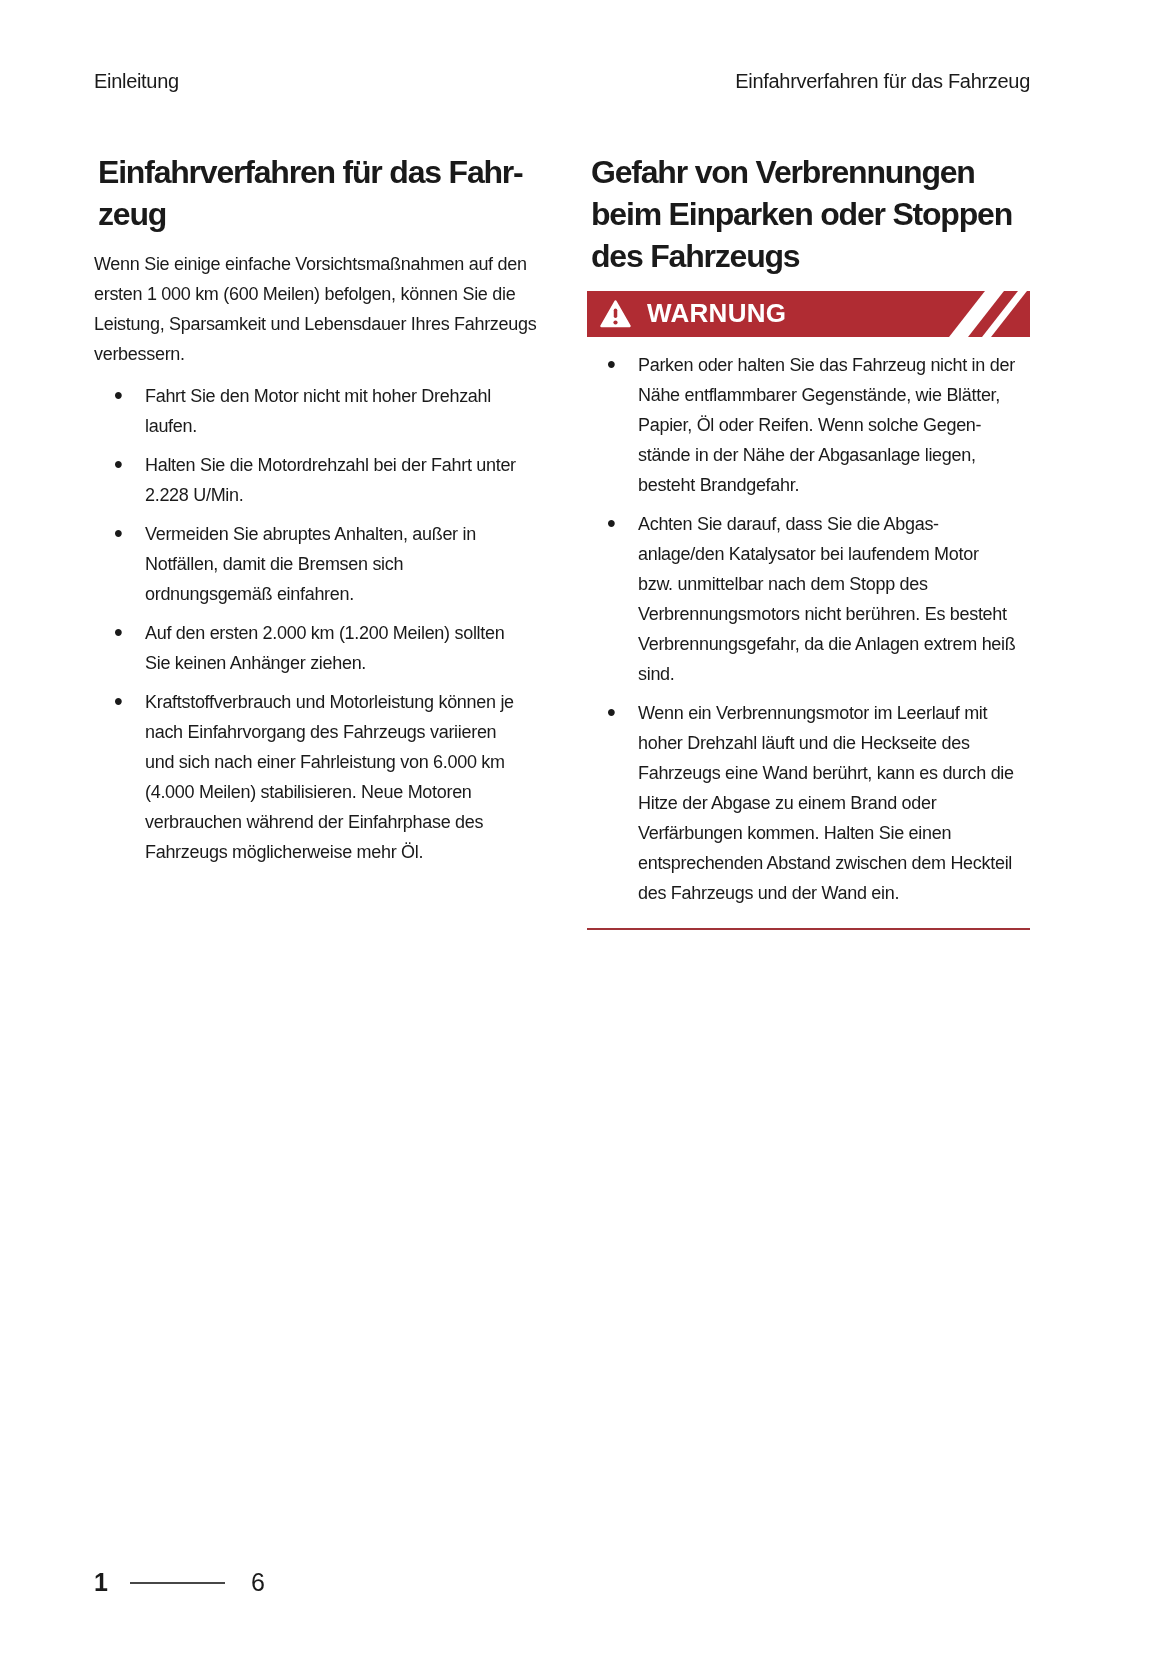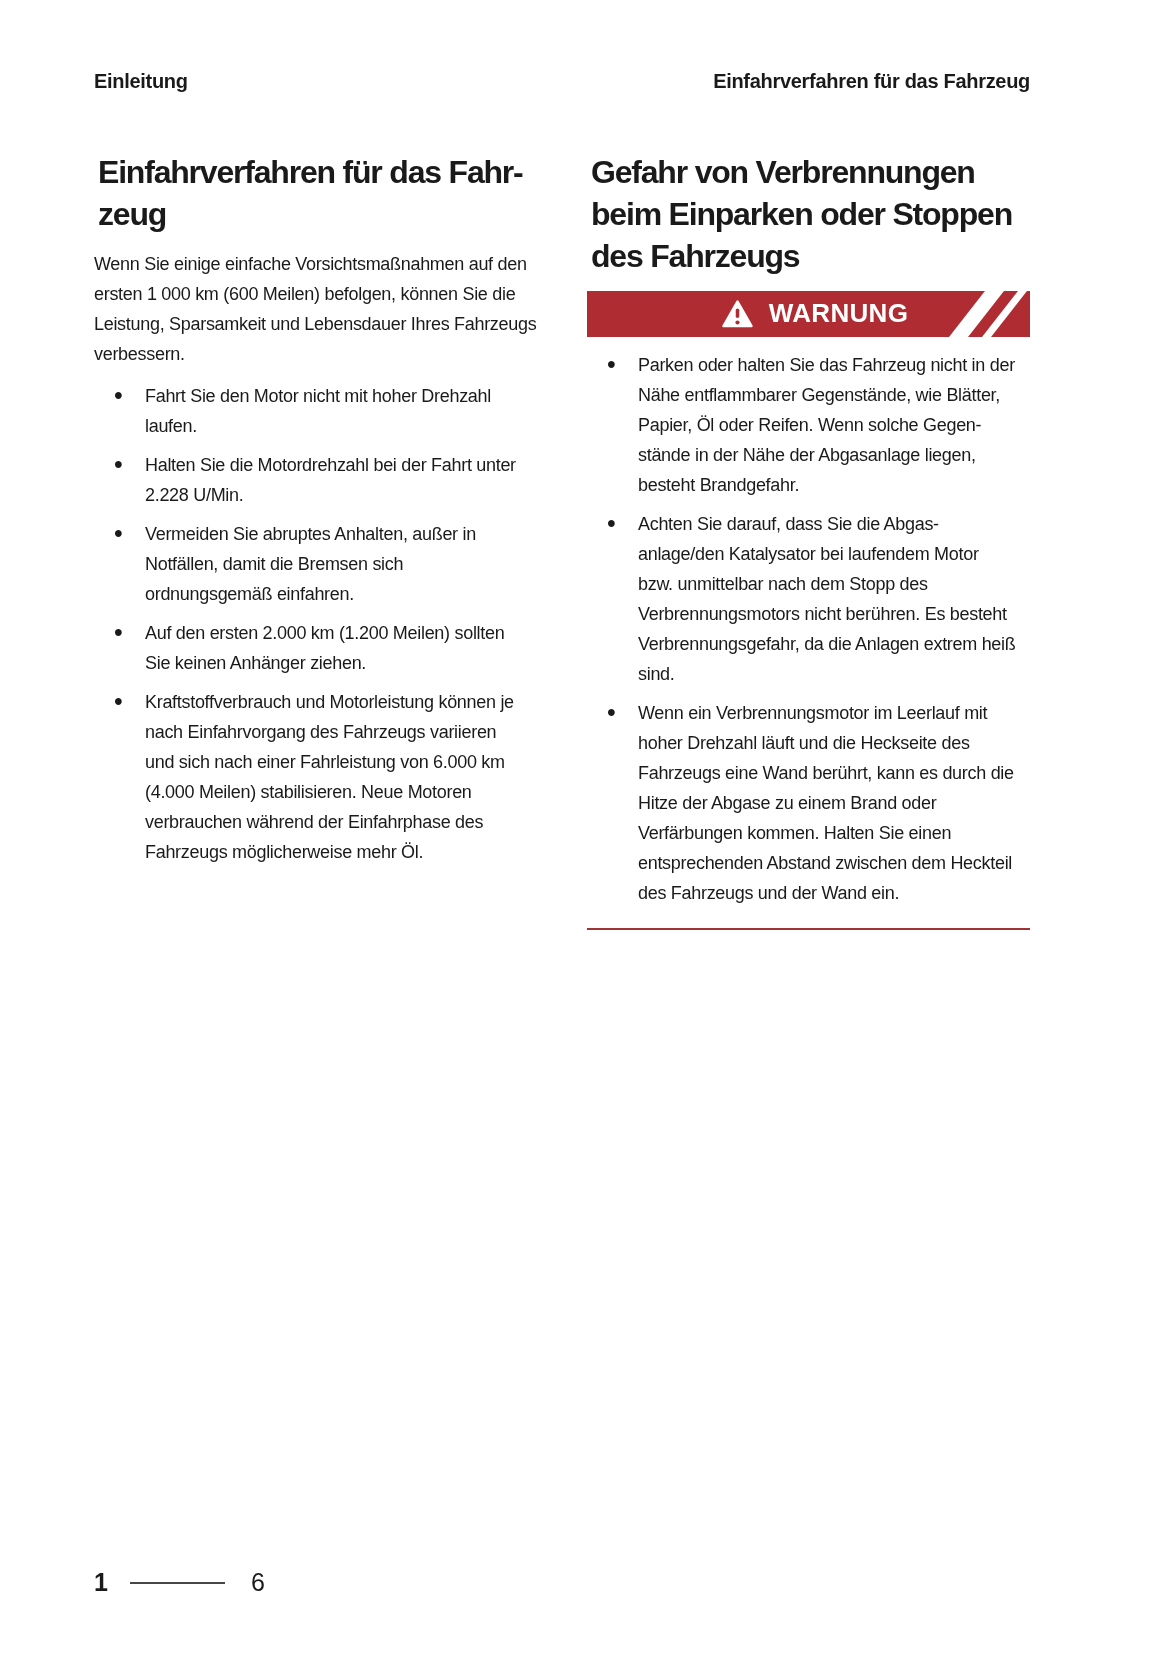--- a/index.html
+++ b/index.html
@@ -19,21 +19,21 @@
     overflow:hidden;
   }
   .page{
     position:absolute;inset:0;
     padding:0 135px 0 94px;
   }
   
   .page-header{
     display:flex;justify-content:space-between;align-items:flex-end;
     padding-top:70px;
-    font-size:20px;font-weight:bold;letter-spacing:-0.3px;
+    font-size:20px;font-weight:normal;letter-spacing:-0.3px;
   }
   
   .columns{
     display:flex;gap:50px;margin-top:58px;
   }
   .col{width:443px;flex:0 0 443px;}
   .section-title{
     margin:0 0 14px 4px;
     font-size:32px;line-height:42px;font-weight:bold;
     letter-spacing:-1.2px;
@@ -55,21 +55,20 @@
     font-size:25px;
   }
   
   .warning-banner{
     position:relative;
     height:46px;
     margin:4px 0 13px 0;
     background:var(--warning-red,#B02C33);
     display:flex;align-items:center;
     overflow:hidden;
-    justify-content:center;
   }
   .warning-icon{
     margin-left:13px;
     width:31px;height:28px;
     flex:0 0 auto;
     display:block;
   }
   .warning-label{
     color:#ffffff;
     font-size:26px;font-weight:bold;

